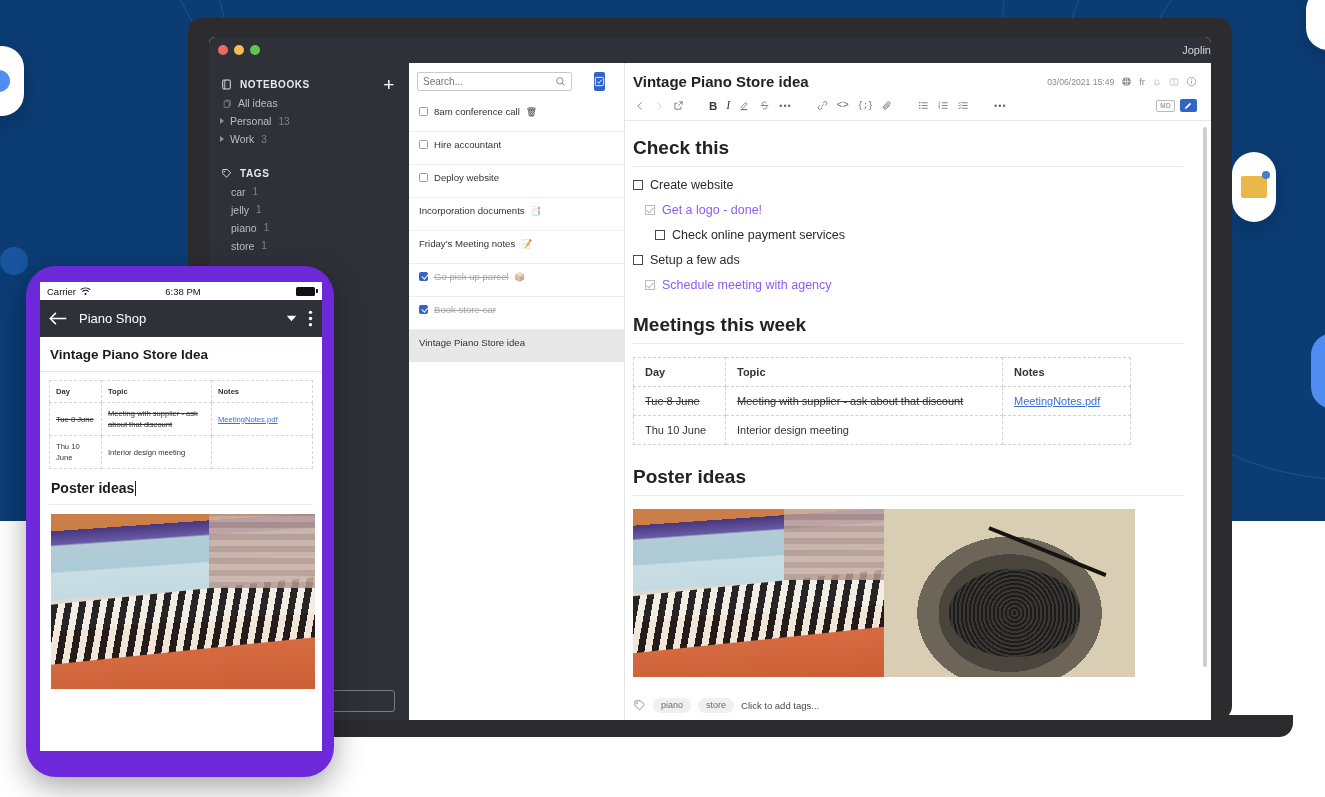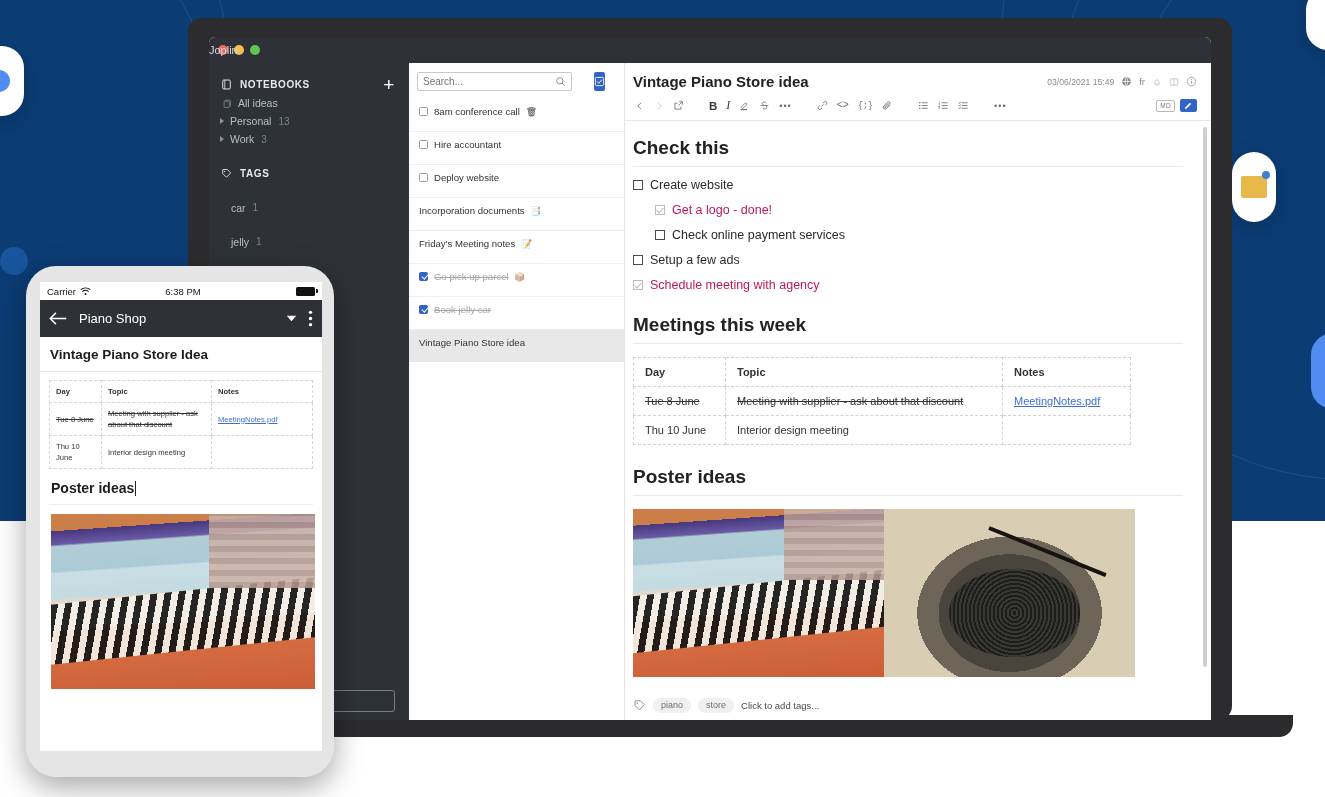--- a/index.html
+++ b/index.html
@@ -73,21 +73,21 @@
     display: flex; flex-direction: column;
   }
   #titlebar {
     height: 26px; background: #2e3138; flex: 0 0 26px;
     display: flex; align-items: center; position: relative;
   }
   .traffic { display:flex; gap:6px; margin-left: 9px; }
   .tl { width: 10px; height: 10px; border-radius: 50%; }
   .tl.r { background: #ed6a5e; } .tl.y { background: #f4bf4f; } .tl.g { background: #61c554; }
   #app-title {
-    position: absolute; left: 0; right: 0; text-align: left;
+    position: absolute; left: 0; right: 0; text-align: right;
     color: #d6d8dc; font-size: 11px;
   }
   #body-row { flex: 1; display: flex; min-height: 0; }
 
   
   #sidebar {
     width: 200px; background: #2e3138; color: #cfd2d8;
     flex: 0 0 200px; position: relative; padding-top: 12px;
   }
   .sb-head {
@@ -102,21 +102,21 @@
     display: flex; align-items: center; padding: 3px 12px 3px 22px;
     font-size: 10.5px; color: #b9bdc5;
   }
   .sb-item .tri {
     width: 0; height: 0; border-left: 4px solid #8d929c;
     border-top: 3px solid transparent; border-bottom: 3px solid transparent;
     margin-right: 6px; margin-left: -11px;
   }
   .sb-item .cnt { margin-left: 7px; color: #7d828c; font-size: 10px; }
   .sb-gap { height: 16px; }
-  .sb-tag { padding: 3px 6px 3px 22px; font-size: 10.5px; color: #b9bdc5; display:flex;margin-top:16px;}
+  .sb-tag { padding: 3px 6px 3px 22px; font-size: 10.5px; color: #b9bdc5; display:flex;}
   .sb-tag .cnt { margin-left: 7px; color: #7d828c; font-size: 10px;}
   #sync-btn {
     position: absolute; left: 14px; bottom: 8px; width: 172px; height: 22px;
     border: 1px solid #787d87; border-radius: 3px; color: #cfd2d8;
     font-size: 10px; display: flex; align-items: center; padding-left: 8px;
   }
 
   
   #notelist {
     width: 216px; flex: 0 0 216px; background: #fff;
@@ -182,21 +182,21 @@
   .scrollbar {
     position: absolute; right: 4px; top: 6px; width: 4px; height: 540px;
     background: #cfcfcf; border-radius: 2px;
   }
   h2.sec {
     font-size: 19px; font-weight: bold; color: #222; margin: 6px 0 0 0;
     padding-bottom: 7px; border-bottom: 1px solid #e9e9e9;
   }
   .todo { display: flex; align-items: center; gap: 7px; font-size: 12.5px; color: #2b2b2b; margin-top: 11px; }
   .todo.ind { margin-left: 22px; }
-  .todo.off { color: #be185d; }
+  .todo.off { color: #8b5cf6; margin-left: 12px; }
   .bx { width: 10px; height: 10px; border: 1.2px solid #4a4a4a; flex: 0 0 10px; }
   .bx.g { border-color: #bcbcbc; position: relative; }
   .bx.g::after {
     content:""; position:absolute; left: 2.4px; top: 0.2px; width: 3px; height: 6px;
     border: solid #bcbcbc; border-width: 0 1.3px 1.3px 0; transform: rotate(42deg);
   }
   table.mtbl { border-collapse: collapse; margin-top: 13px; width: 498px; }
   table.mtbl td, table.mtbl th {
     border: 1px dashed #d2d2d2; padding: 8px 11px;
     font-size: 11px; color: #333; text-align: left; vertical-align: middle;
@@ -245,21 +245,21 @@
   }
   .tag-pill {
     background: #f0f0f0; border-radius: 9px; padding: 2.5px 8px;
     font-size: 9px; color: #6e6e6e;
   }
   #tag-add { font-size: 9.5px; color: #4a4a4a; }
 
   
   #phone {
     position: absolute; left: 26px; top: 266px; width: 308px; height: 511px;
-    background: #e5e5e5; border-radius: 30px; padding: 16px 12px 26px 14px;
+    background: #6d28d9; border-radius: 30px; padding: 16px 12px 26px 14px;
     box-shadow: 0 10px 30px rgba(0,0,0,.35);
   }
   #phone-screen {
     width: 100%; height: 100%; background: #fff; overflow: hidden;
     display: flex; flex-direction: column;
   }
   #status-bar {
     height: 18px; background: #fff; display: flex; align-items: center;
     padding: 0 7px; font-size: 9.5px; color: #111; flex: 0 0 18px;
   }
@@ -451,21 +451,21 @@
           <span class="txt">Friday's Meeting notes</span>
           <span style="font-size:9px;">📝</span>
         </div>
         <div class="note-row done">
           <span class="cbx on"></span>
           <span class="txt">Go pick up parcel</span>
           <span style="font-size:9px;opacity:.55;">📦</span>
         </div>
         <div class="note-row done">
           <span class="cbx on"></span>
-          <span class="txt">Book jelly car</span>
+          <span class="txt">Book store car</span>
         </div>
         <div class="note-row sel">
           <span class="txt">Vintage Piano Store idea</span>
         </div>
       </div>
 
       <div id="editor">
 
         <div id="note-head">
           <div id="note-title">Vintage Piano Store idea</div>

